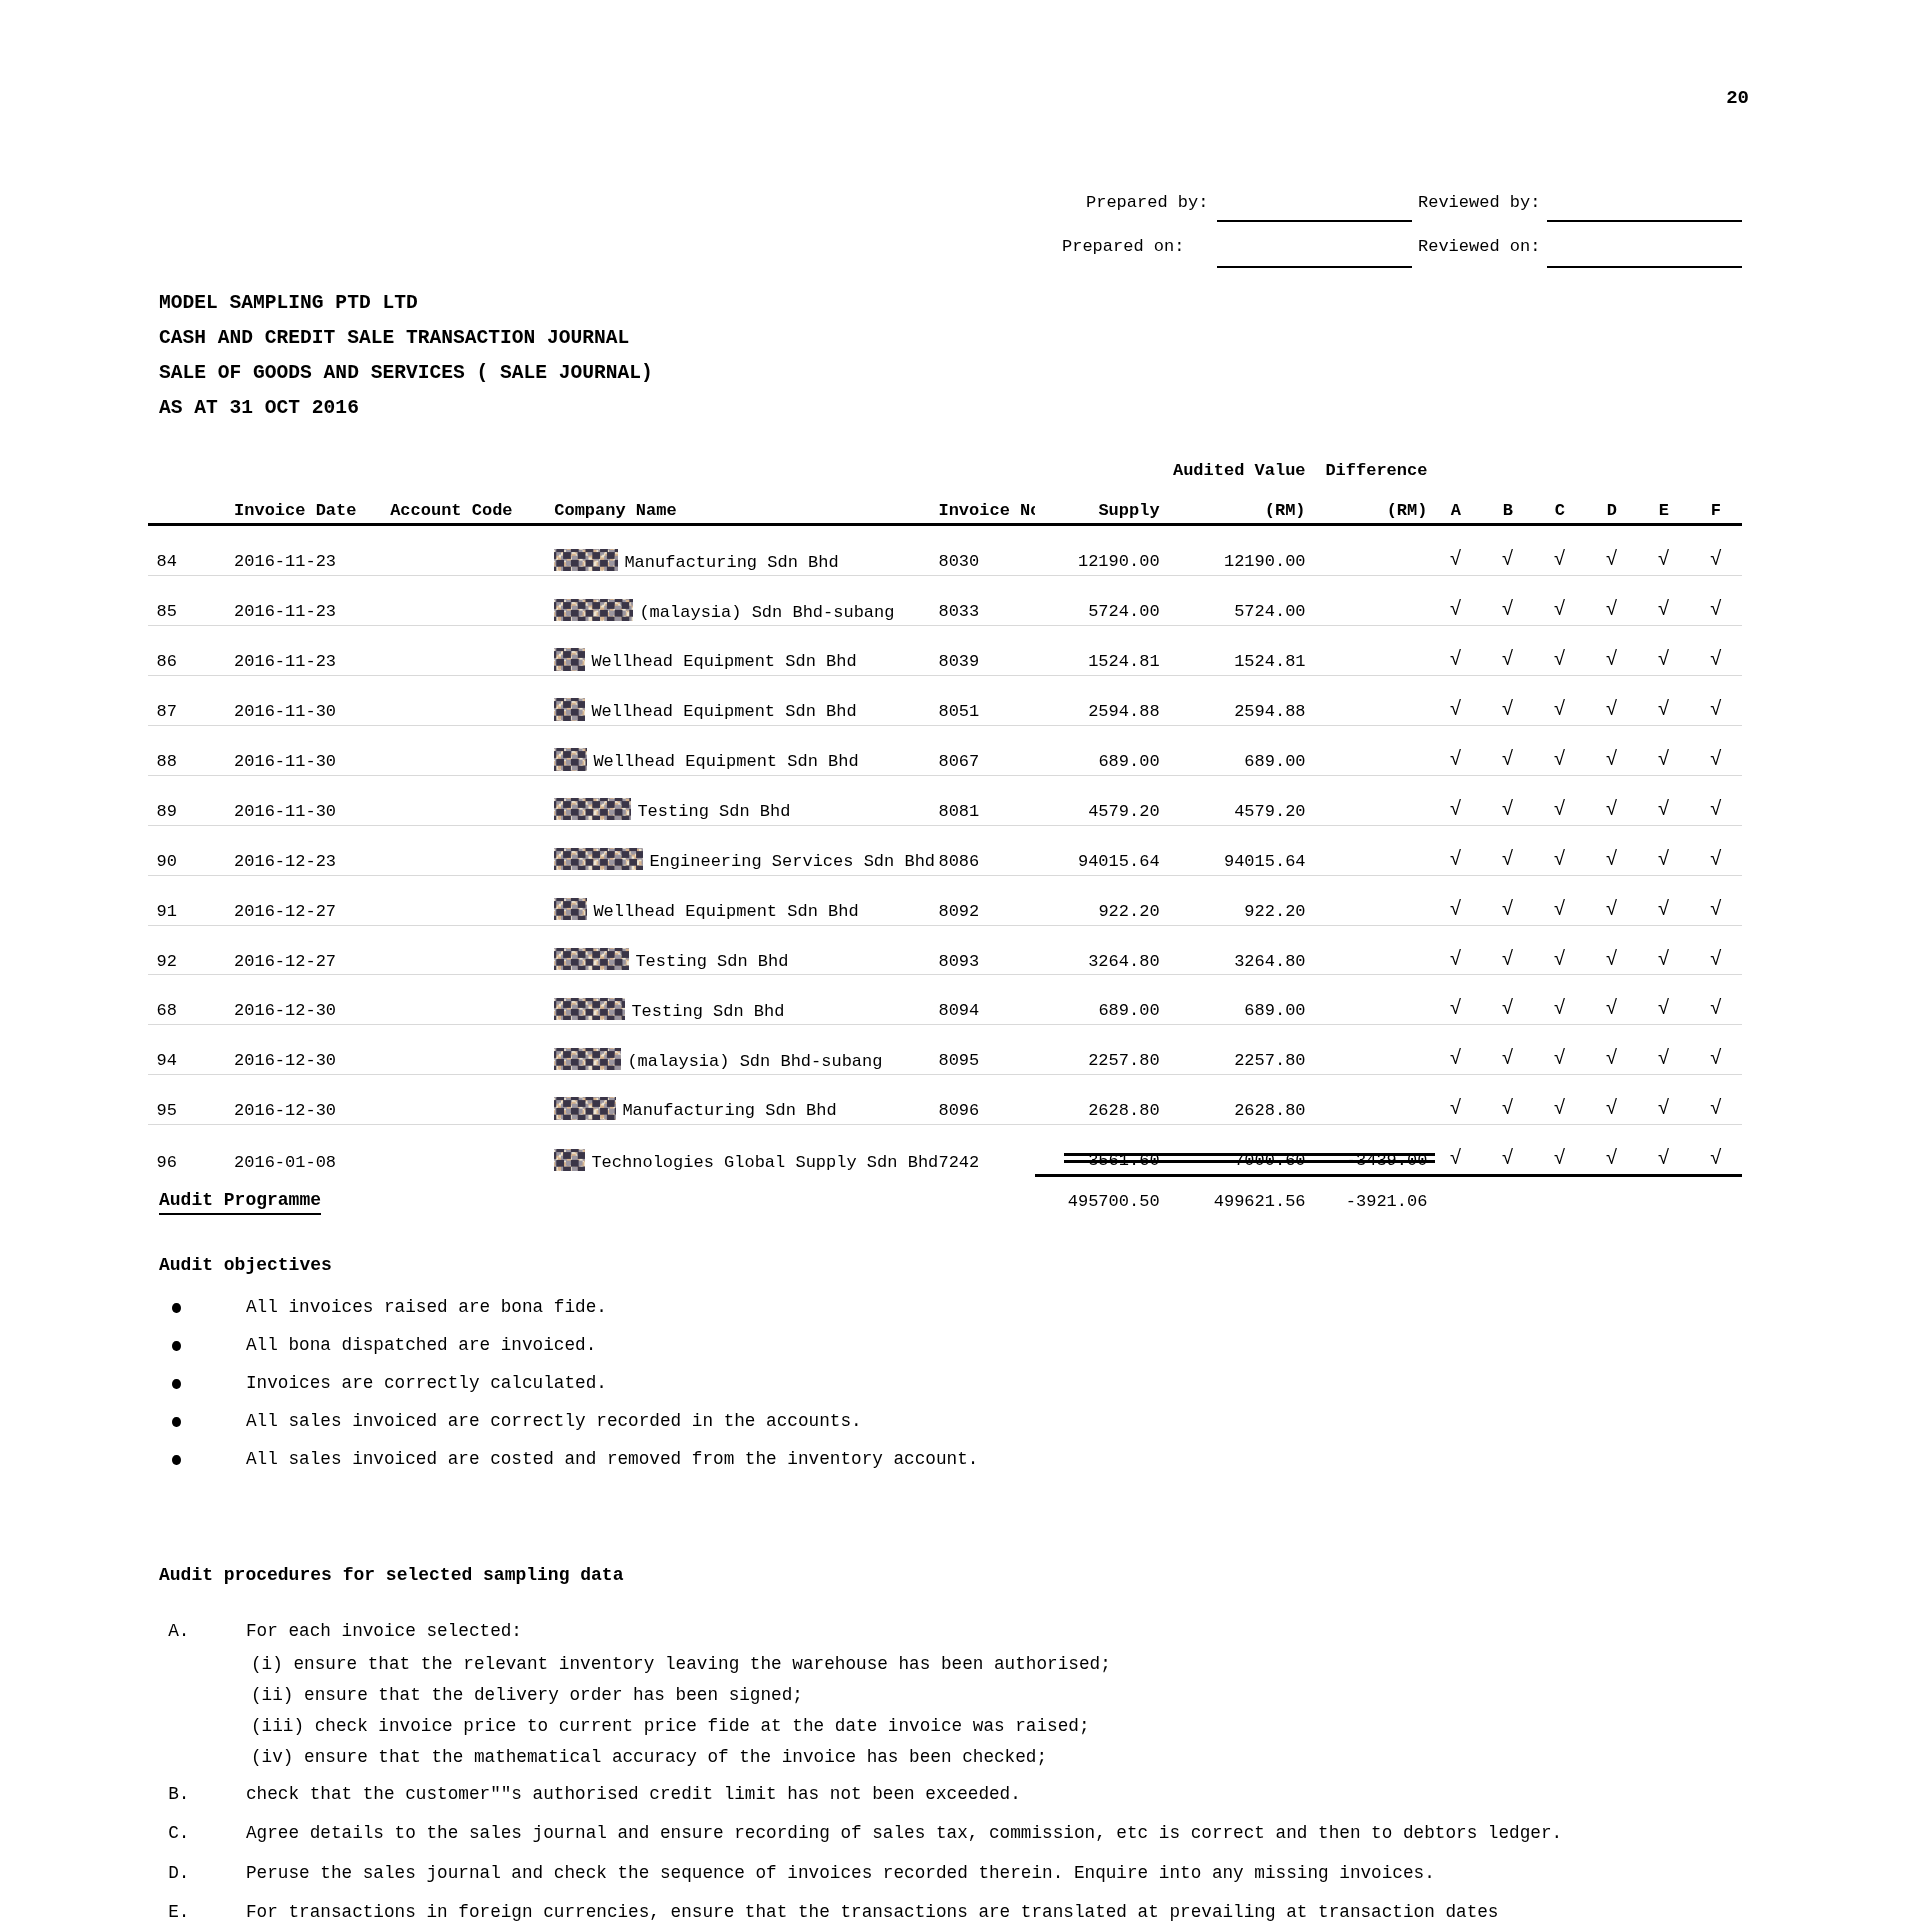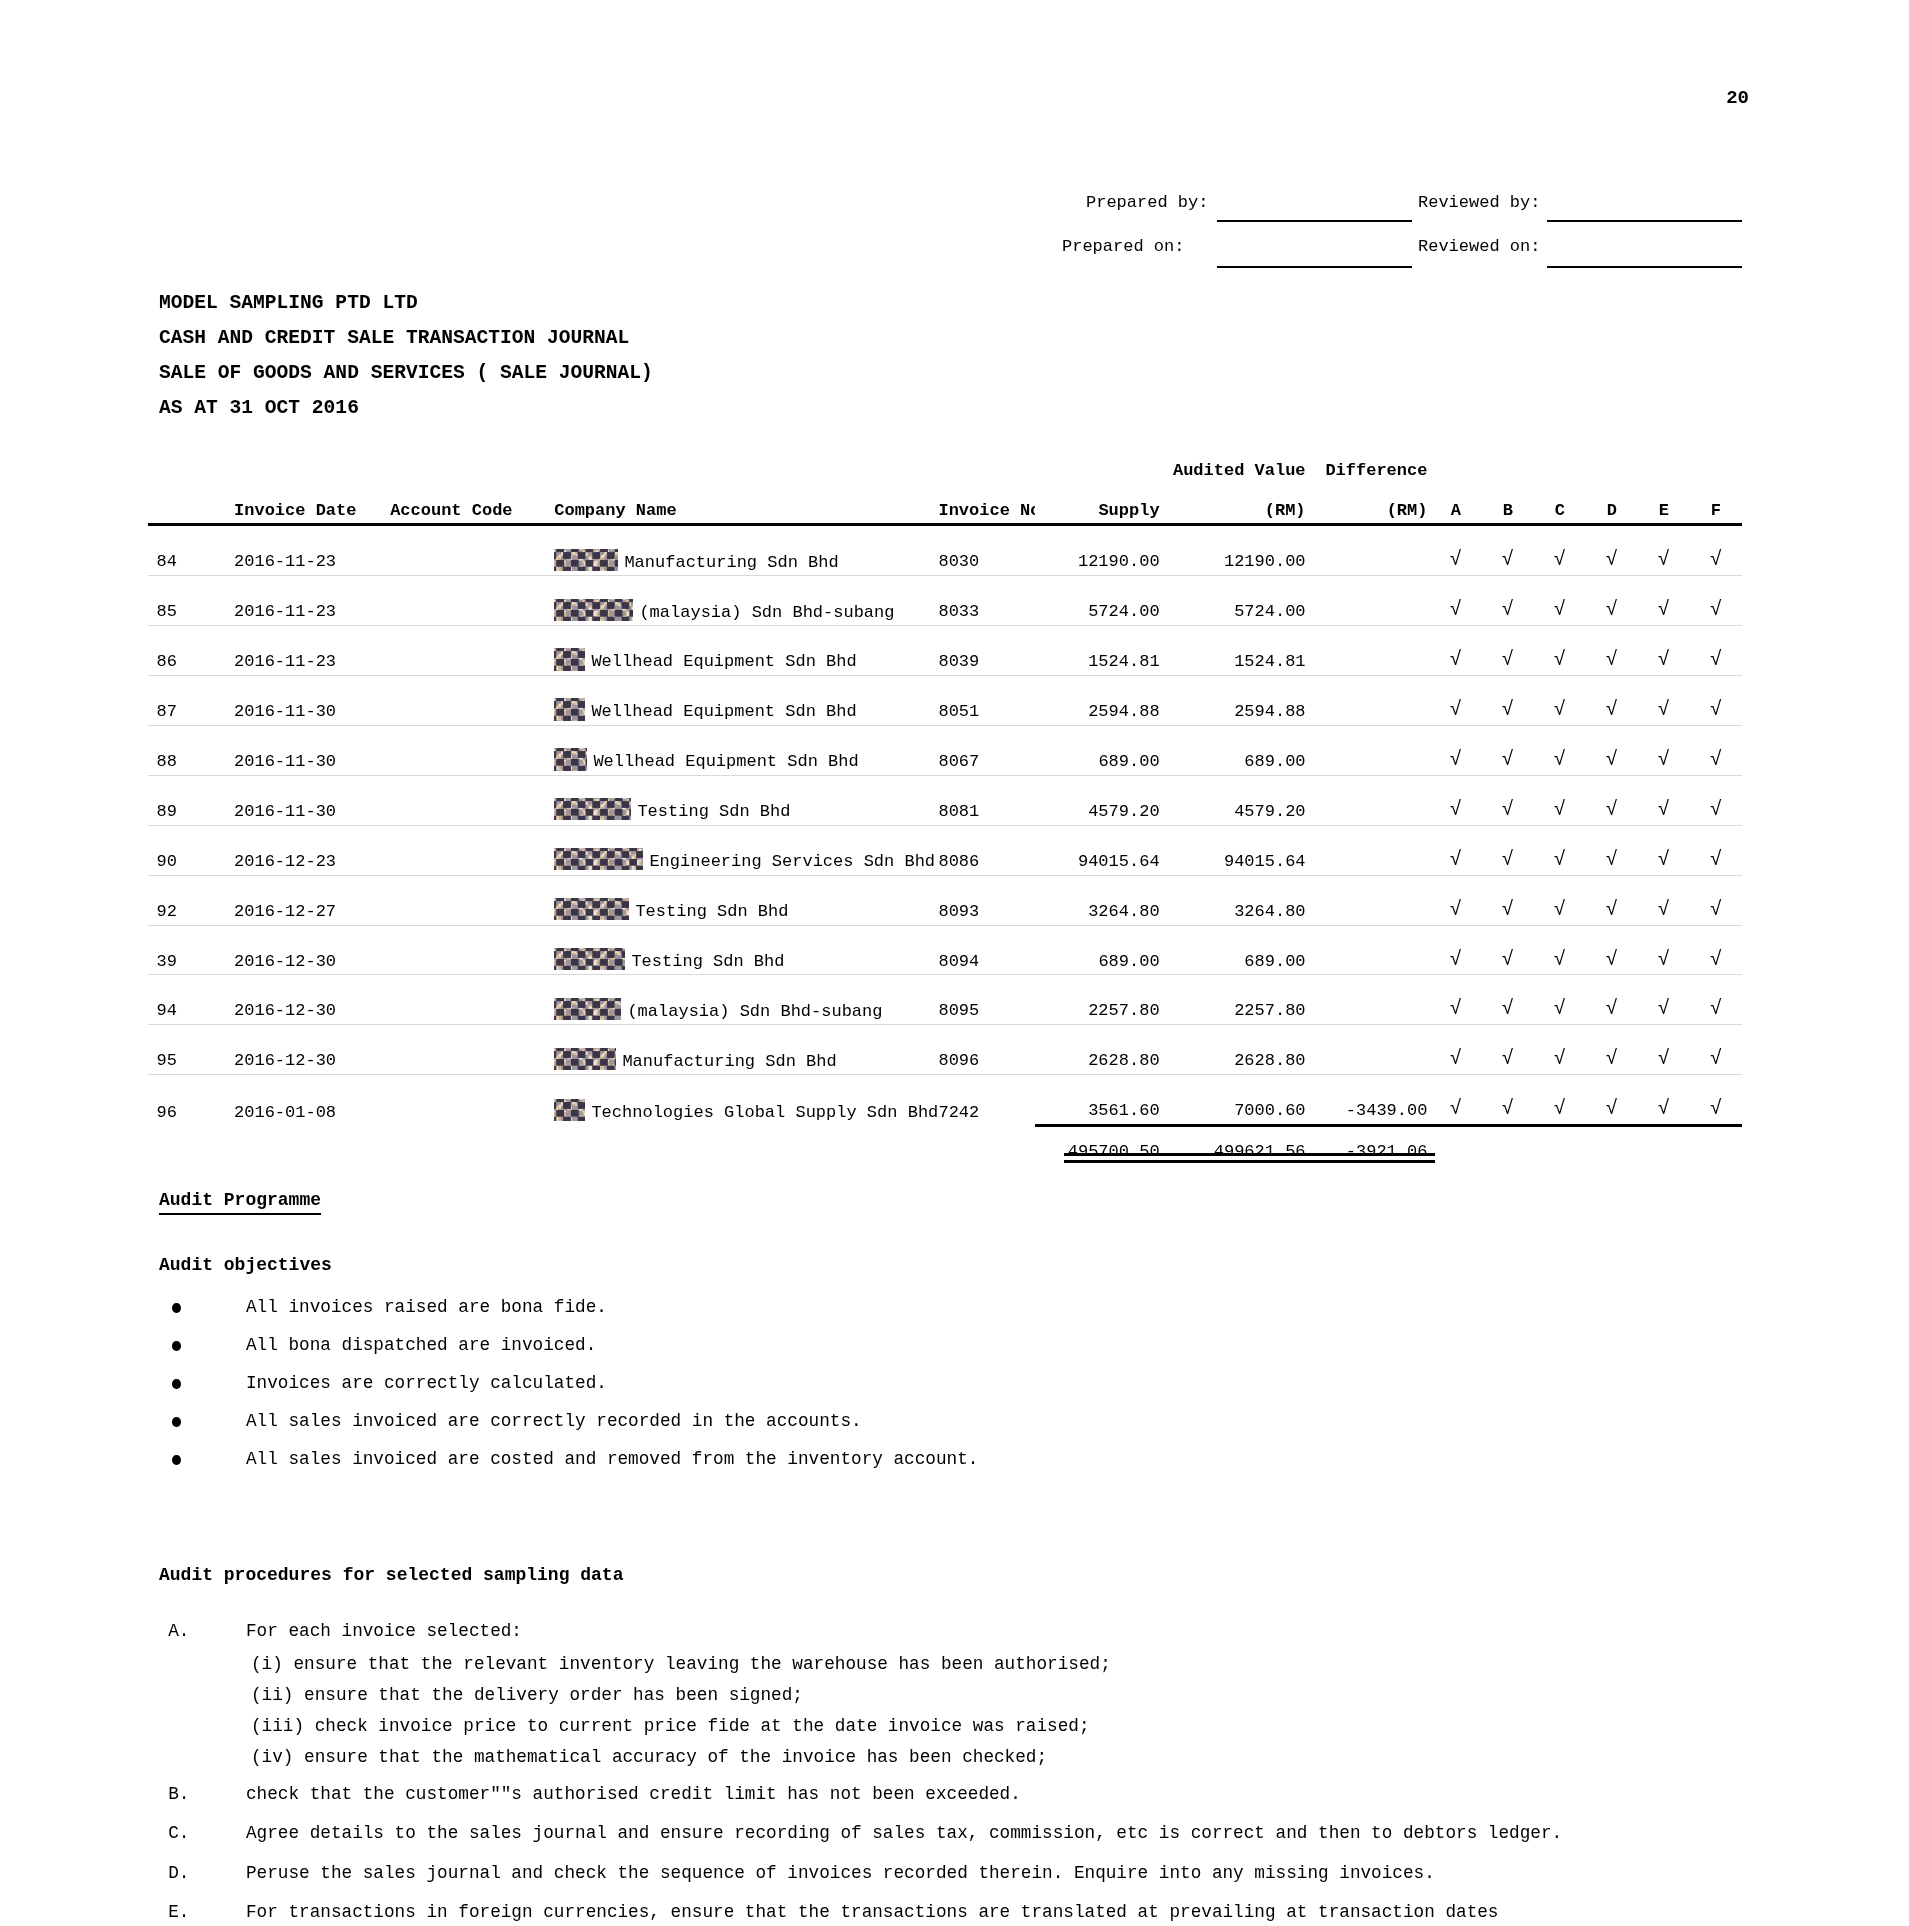--- a/index.html
+++ b/index.html
@@ -249,37 +249,53 @@
       <td class="c-audited">94015.64</td>
       <td class="c-diff"></td>
       <td class="check-cell">√</td>
       <td class="check-cell">√</td>
       <td class="check-cell">√</td>
       <td class="check-cell">√</td>
       <td class="check-cell">√</td>
       <td class="check-cell">√</td>
     </tr>
           <tr class="data-row">
+      <td class="c-no">91</td>
+      <td>2016-12-27</td>
+      <td></td>
+      <td><span class="redact" style="width: 33px;"></span><span>Wellhead Equipment Sdn Bhd</span></td>
+      <td>8092</td>
+      <td class="c-amount">922.20</td>
+      <td class="c-audited">922.20</td>
+      <td class="c-diff"></td>
+      <td class="check-cell">√</td>
+      <td class="check-cell">√</td>
+      <td class="check-cell">√</td>
+      <td class="check-cell">√</td>
+      <td class="check-cell">√</td>
+      <td class="check-cell">√</td>
+    </tr>
+          <tr class="data-row">
       <td class="c-no">92</td>
       <td>2016-12-27</td>
       <td></td>
       <td><span class="redact" style="width: 75px;"></span><span>Testing Sdn Bhd</span></td>
       <td>8093</td>
       <td class="c-amount">3264.80</td>
       <td class="c-audited">3264.80</td>
       <td class="c-diff"></td>
       <td class="check-cell">√</td>
       <td class="check-cell">√</td>
       <td class="check-cell">√</td>
       <td class="check-cell">√</td>
       <td class="check-cell">√</td>
       <td class="check-cell">√</td>
     </tr>
           <tr class="data-row">
-      <td class="c-no">39</td>
+      <td class="c-no">68</td>
       <td>2016-12-30</td>
       <td></td>
       <td><span class="redact" style="width: 71px;"></span><span>Testing Sdn Bhd</span></td>
       <td>8094</td>
       <td class="c-amount">689.00</td>
       <td class="c-audited">689.00</td>
       <td class="c-diff"></td>
       <td class="check-cell">√</td>
       <td class="check-cell">√</td>
       <td class="check-cell">√</td>

